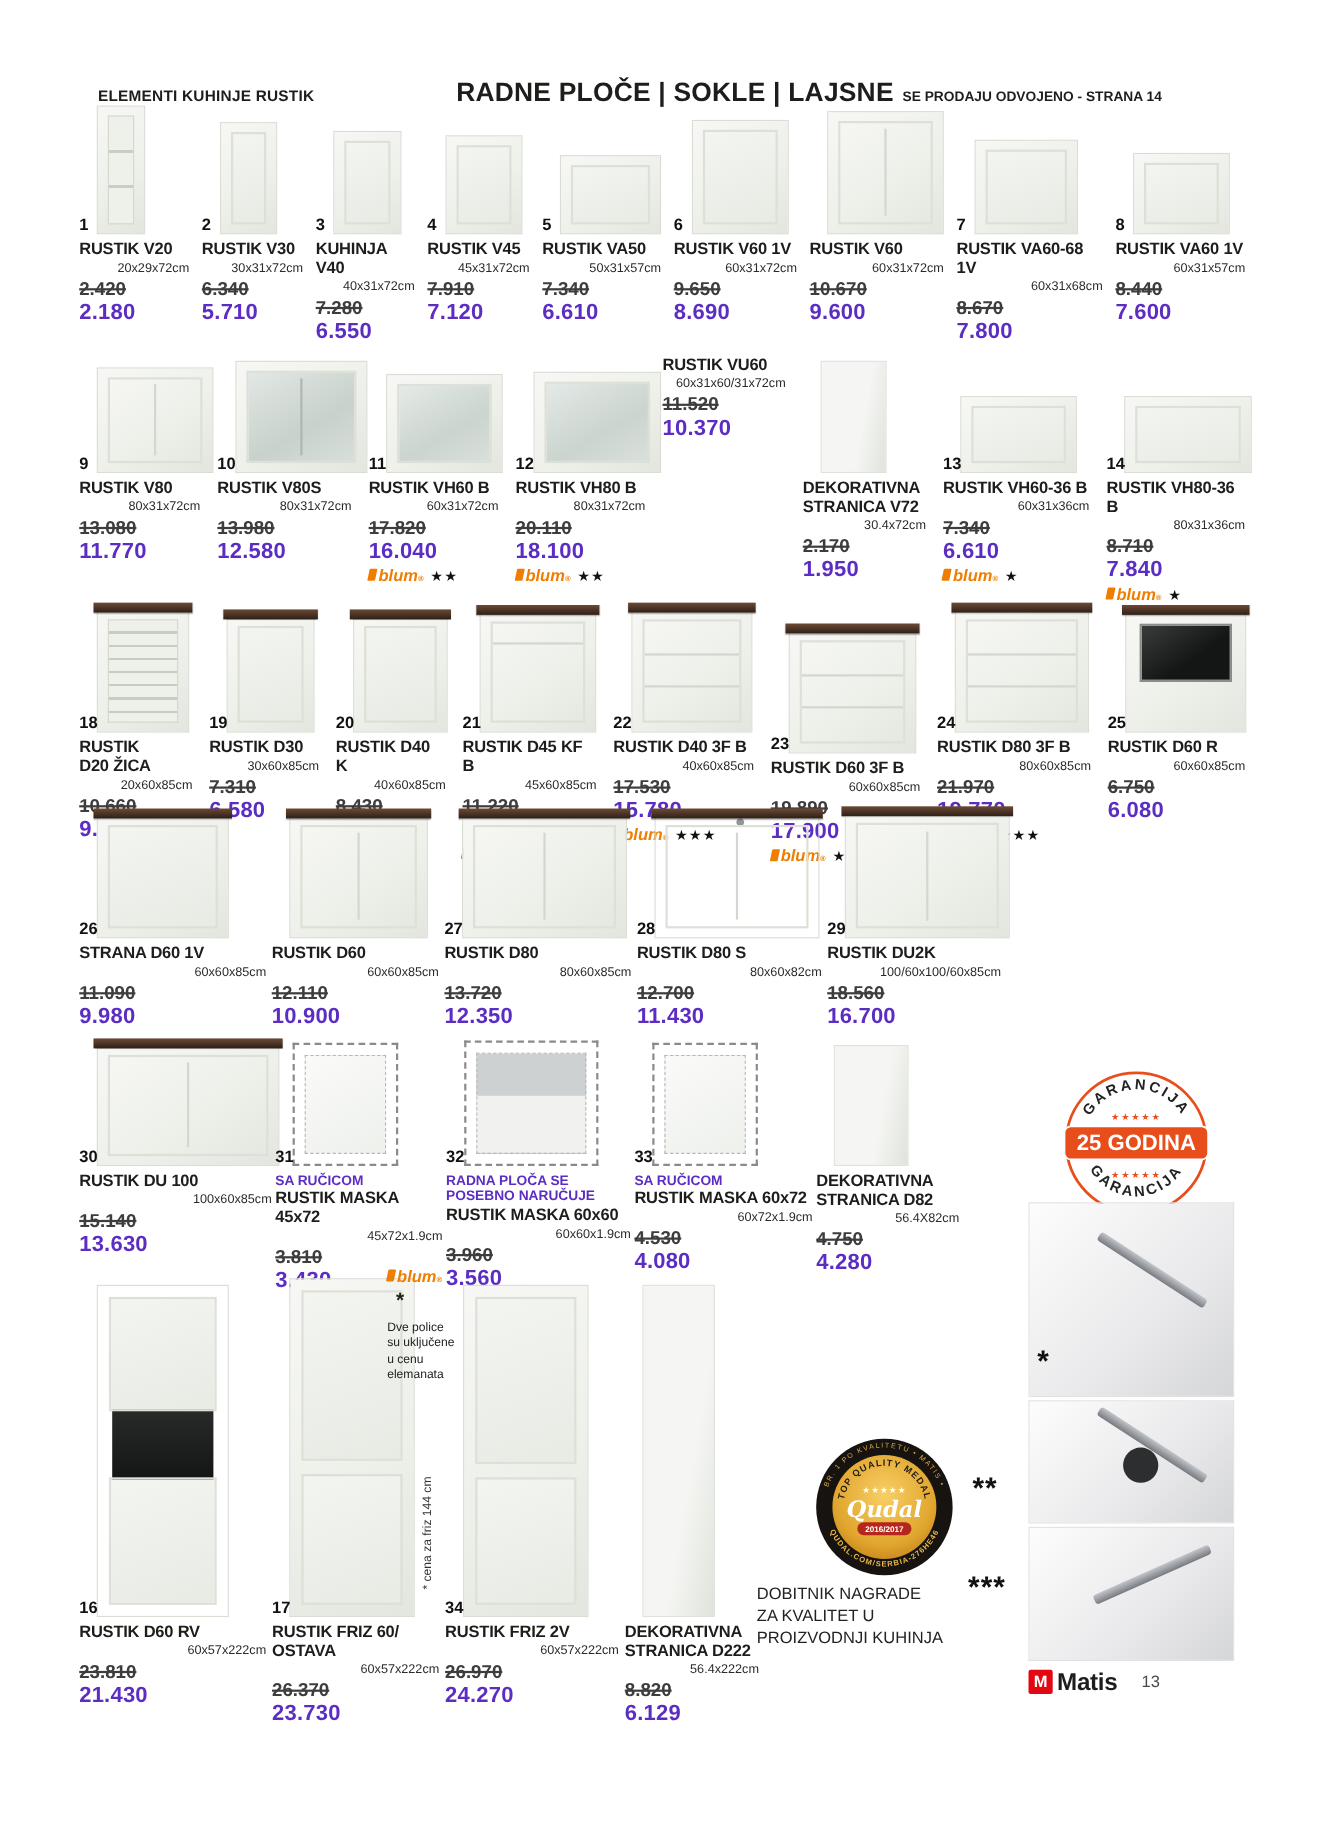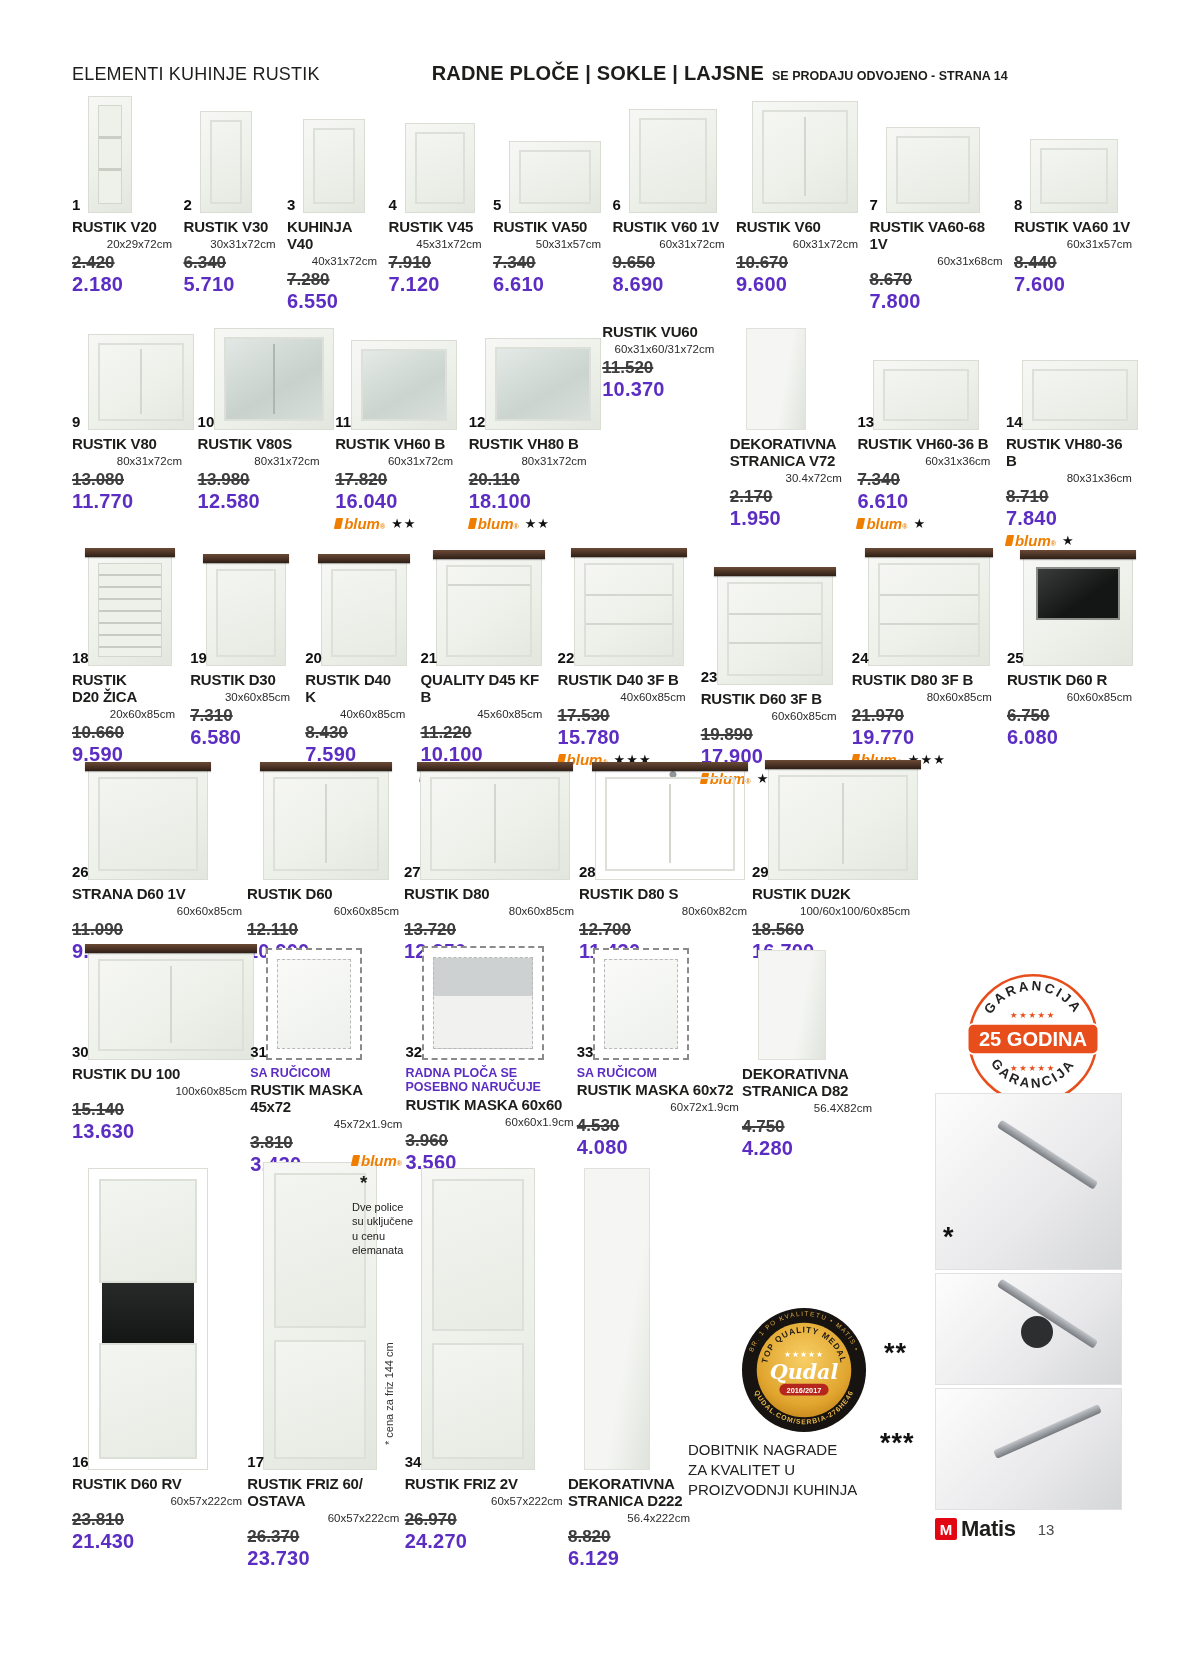--- a/index.html
+++ b/index.html
@@ -1,22 +1,22 @@
 <!DOCTYPE html>
 <html><head>
 <meta charset="utf-8">
 <style>
   html,body{margin:0;padding:0;background:#888;}
   .page{position:relative;width:1199px;height:1674px;background:#fff;margin:0 auto;
         font-family:"Liberation Sans",sans-serif;color:#1d1d1b;overflow:hidden;}
   
   .header{position:absolute;left:72px;top:62px;width:1060px;display:flex;align-items:baseline;}
-  .h-left{font-size:18px;font-weight:400;letter-spacing:.2px;margin:0;}
+  .h-left{font-size:14px;font-weight:700;letter-spacing:.2px;margin:17px;}
   .h-right{margin-left:112px;display:flex;align-items:baseline;white-space:nowrap;}
-  .h-right-bold{font-size:20px;font-weight:800;letter-spacing:.2px;}
+  .h-right-bold{font-size:24px;font-weight:800;letter-spacing:.2px;}
   .h-right-small{font-size:12.5px;font-weight:600;margin-left:8px;}
   .h-right-small b{font-weight:800;}
   
   .prow{position:absolute;left:72px;display:flex;justify-content:space-between;align-items:flex-start;}
   .card{flex:none;}
   .imgwrap{position:relative;width:100%;}
   .num{position:absolute;left:0;bottom:0;font-size:15px;font-weight:800;color:#111;}
   .pimg{position:absolute;bottom:0;left:16px;background:linear-gradient(145deg,#f7f8f5 0%,#eef0ea 55%,#e3e6df 100%);
         border:1px solid #d9ddd4;}
   .pimg::before{content:"";position:absolute;inset:8px 9px;border:2px solid #dde0d8;
@@ -323,21 +323,21 @@
           <div class="pname">RUSTIK D40 K</div>
           <div class="dims">40x60x85cm</div>
           <div class="old">8.430</div>
           <div class="new">7.590</div>
         </div>
         <div class="card" style="width: 122px;">
           <div class="imgwrap" style="height: 118px;">
             <div class="pimg k-base-door-drawer" style="width: 104px; height: 108px;"></div>
             <span class="num">21</span>
           </div>
-          <div class="pname">QUALITY D45 KF B</div>
+          <div class="pname">RUSTIK D45 KF B</div>
           <div class="dims">45x60x85cm</div>
           <div class="old">11.220</div>
           <div class="new">10.100</div>
           <div class="blumrow">
             <span class="blum"><i class="bico"></i>blum<sup>®</sup></span>
             <span class="stars">★★★</span>
           </div>
         </div>
         <div class="card" style="width: 128px;">
           <div class="imgwrap" style="height: 118px;">
@@ -385,21 +385,21 @@
           <div class="imgwrap" style="height: 118px; text-decoration: underline;">
             <div class="pimg k-oven-housing" style="width: 108px; height: 108px;"></div>
             <span class="num">25</span>
           </div>
           <div class="pname">RUSTIK D60 R</div>
           <div class="dims">60x60x85cm</div>
           <div class="old">6.750</div>
           <div class="new">6.080</div>
         </div>
       </div>
-      <div class="prow" style="top: 762px; width: 838px;">
+      <div class="prow" style="top: 735px; width: 838px;">
         <div class="card" style="width: 170px;">
           <div class="imgwrap" style="height: 118px;">
             <div class="pimg k-base-door" style="width: 118px; height: 110px;"></div>
             <span class="num">26</span>
           </div>
           <div class="pname">STRANA D60 1V</div>
           <div class="dims">60x60x85cm</div>
           <div class="old">11.090</div>
           <div class="new">9.980</div>
         </div>

